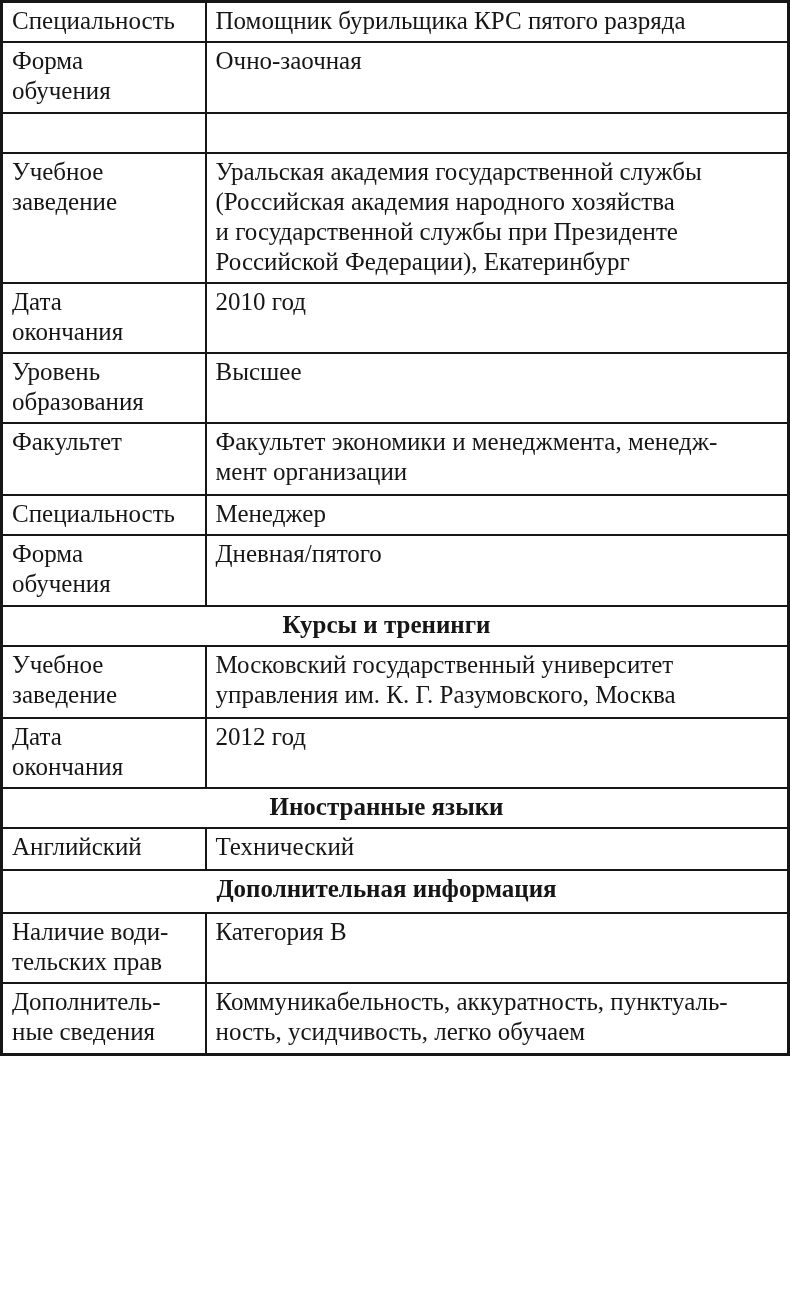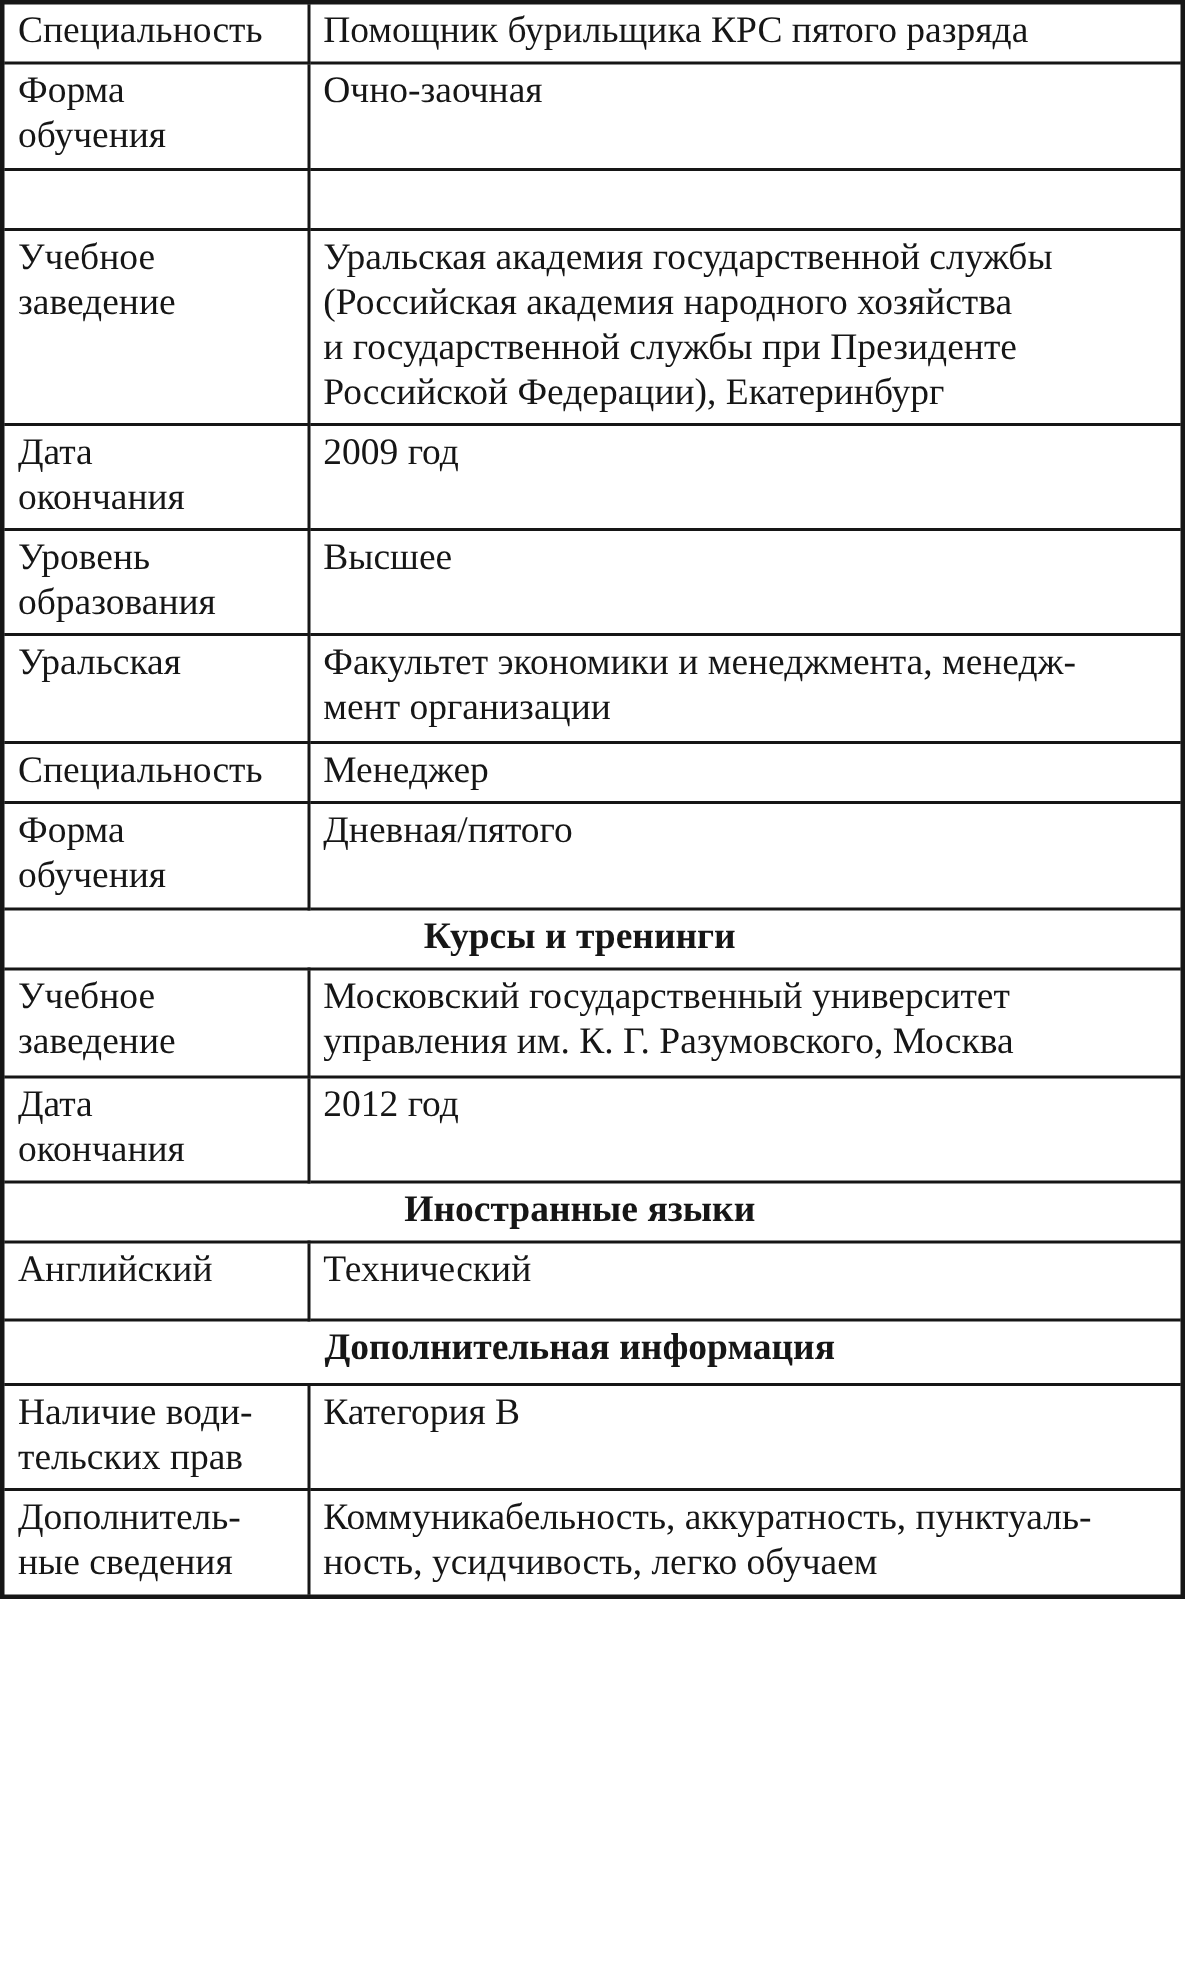--- a/index.html
+++ b/index.html
@@ -69,31 +69,31 @@
 заведение</td>
       <td class="val">Уральская академия государственной службы
 (Российская академия народного хозяйства
 и государственной службы при Президенте
 Российской Федерации), Екатеринбург</td>
     </tr>
 
     <tr style="height:70px">
       <td class="lbl">Дата
 окончания</td>
-      <td class="val">2009 год</td>
+      <td class="val">2010 год</td>
     </tr>
 
     <tr style="height:67px">
       <td class="lbl">Уровень
 образования</td>
       <td class="val">Высшее</td>
     </tr>
 
     <tr style="height:72px">
-      <td class="lbl">Уральская</td>
+      <td class="lbl">Факультет</td>
       <td class="val">Факультет экономики и менеджмента, менедж-
 мент организации</td>
     </tr>
 
     <tr style="height:38px">
       <td class="lbl">Специальность</td>
       <td class="val">Менеджер</td>
     </tr>
 
     <tr style="height:71px">
@@ -117,21 +117,21 @@
     <tr style="height:70px">
       <td class="lbl">Дата
 окончания</td>
       <td class="val">2012 год</td>
     </tr>
 
     <tr style="height:39px">
       <td class="hdr" colspan="2">Иностранные языки</td>
     </tr>
 
-    <tr style="height:52px">
+    <tr style="height:42px">
       <td class="lbl">Английский</td>
       <td class="val">Технический</td>
     </tr>
 
     <tr style="height:43px">
       <td class="hdr" colspan="2">Дополнительная информация</td>
     </tr>
 
     <tr style="height:67px">
       <td class="lbl">Наличие води-

